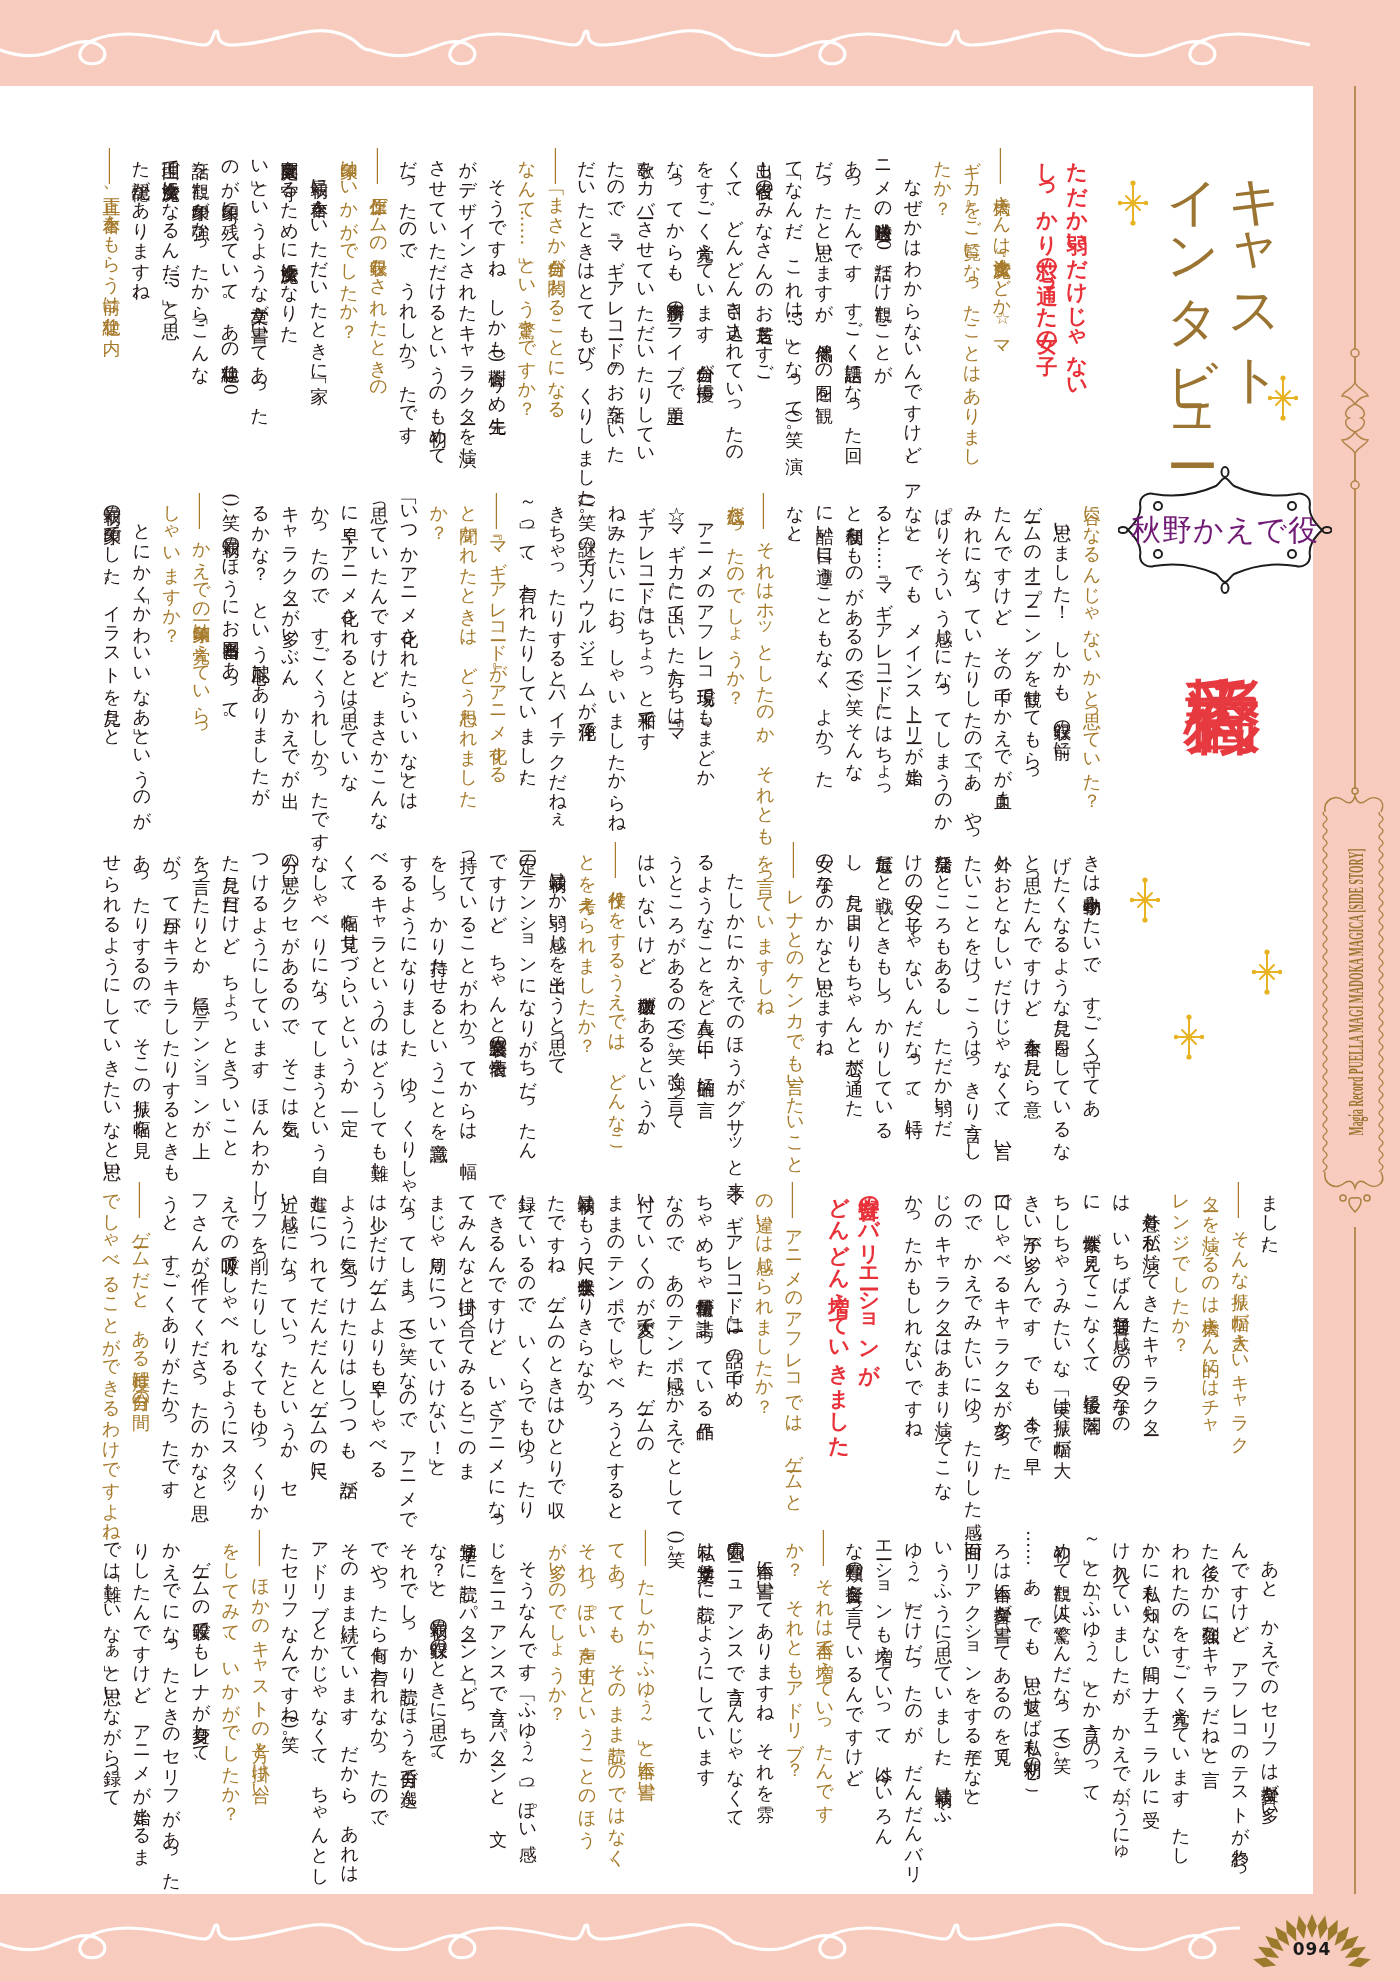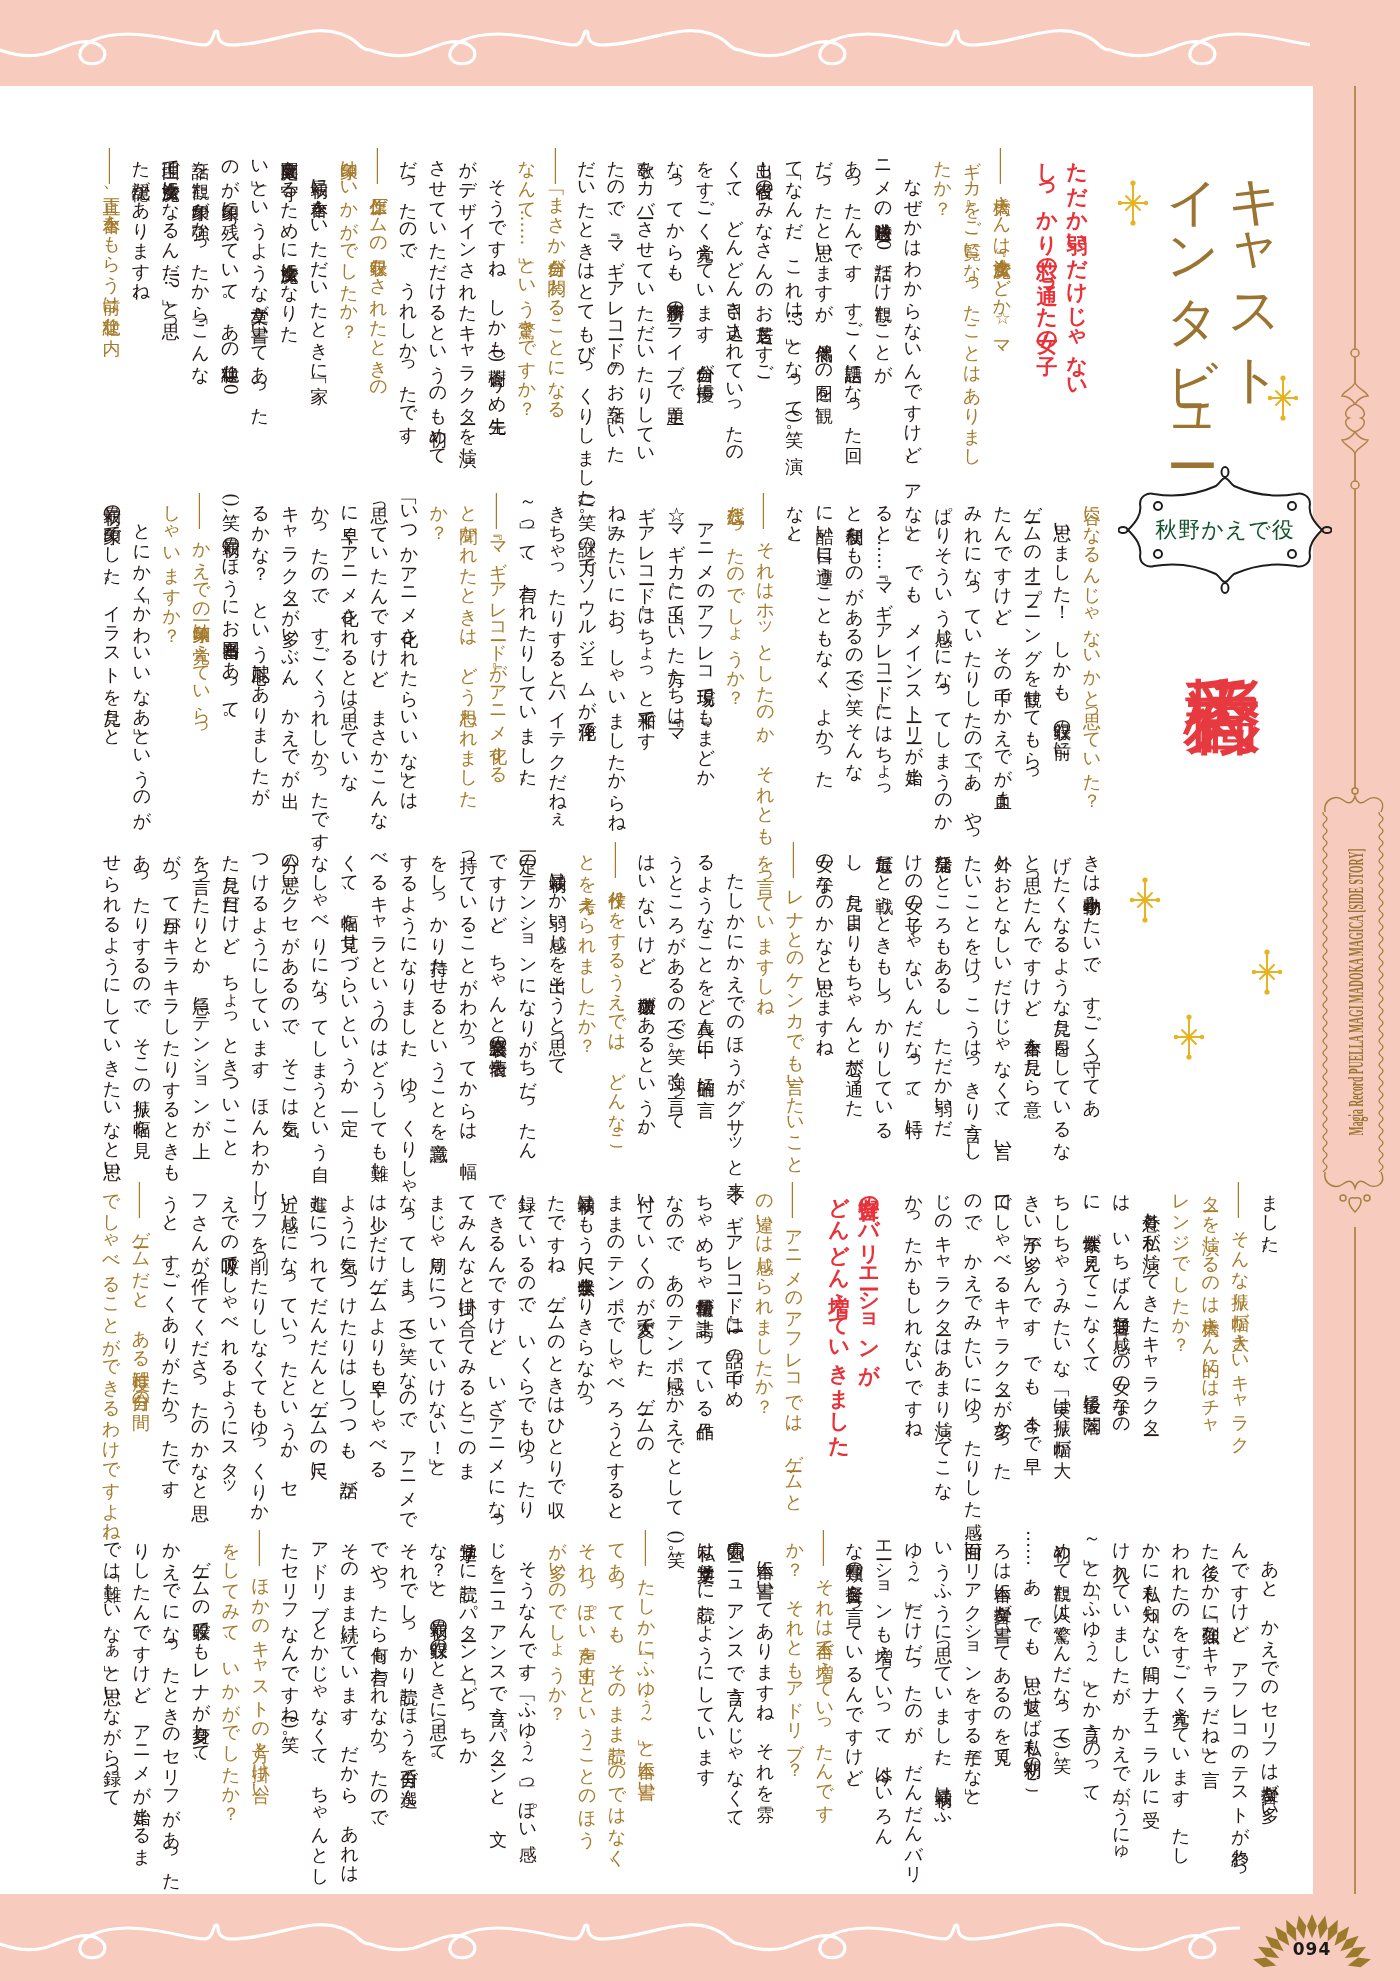--- a/index.html
+++ b/index.html
@@ -36,21 +36,21 @@
     writing-mode: vertical-rl; white-space: nowrap;
     font-family: "DejaVu Serif", serif; font-size: 80px; line-height: 80px;
     color: var(--red_name, #e63a40);
   }
 
   .role-frame { position: absolute; left: 1118px; top: 464px; width: 214px; height: 132px; z-index: 3; }
   .role-frame svg { position: absolute; left: 0; top: 0; }
   .role-label {
     position: absolute; left: 0; top: 0; width: 214px; height: 132px;
     display: flex; align-items: center; justify-content: center;
-    font-family: "DejaVu Serif", serif; font-size: 22px; color: #14532d; letter-spacing: 1px;
+    font-family: "DejaVu Serif", serif; font-size: 30px; color: #701a75; letter-spacing: 1px;
   }
 
   .sparkle { position: absolute; width: 30px; height: 46px; color: var(--sparkle, #e8b322); z-index: 2; }
 
   .tier {
     position: absolute; height: 330px;
     display: flex; flex-direction: row-reverse; align-items: flex-start;
     z-index: 2;
   }
   .col {

